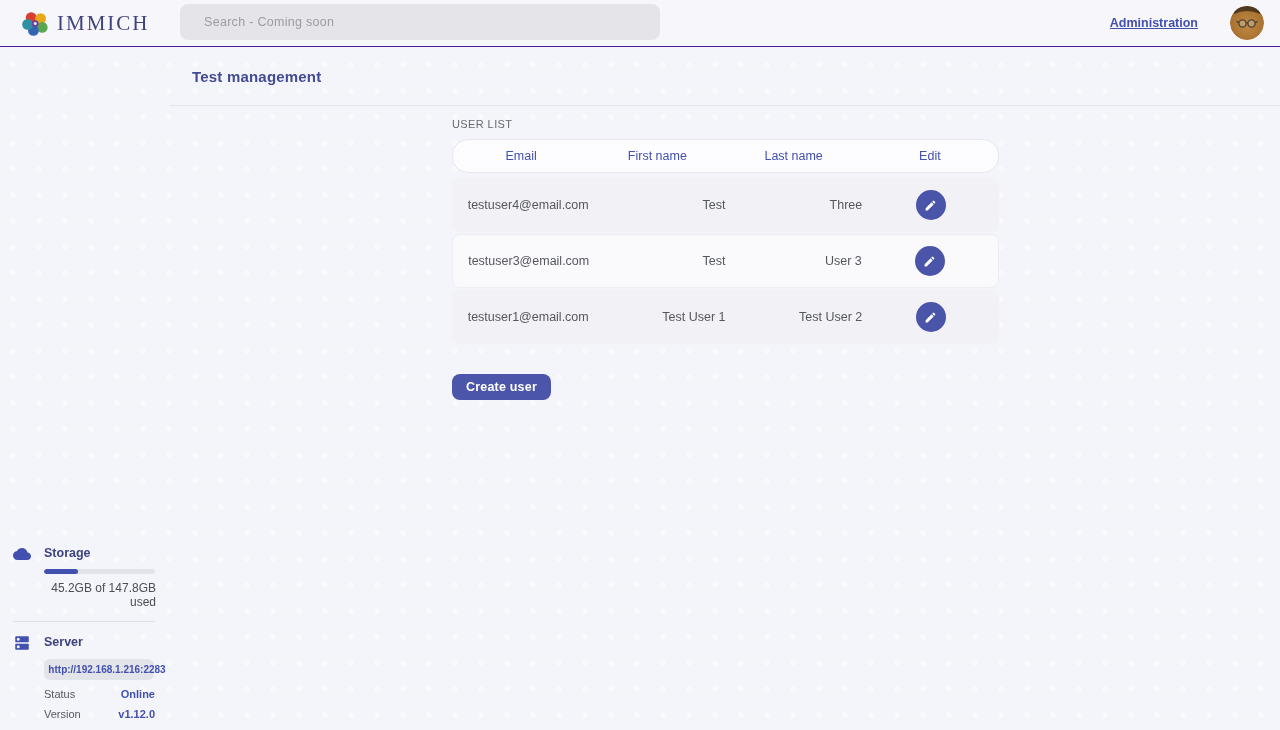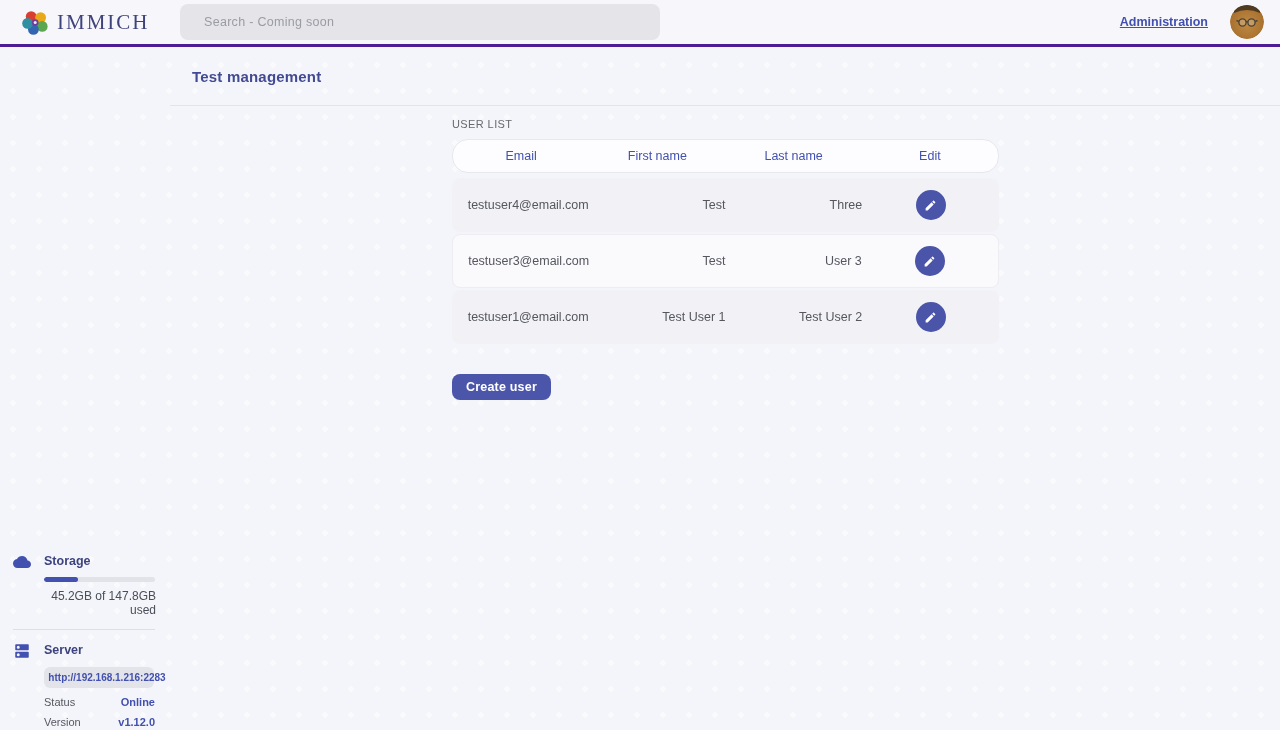--- a/index.html
+++ b/index.html
@@ -10,54 +10,54 @@
     background-image: radial-gradient(rgba(255,255,255,0.55) 2.5px, transparent 3px);
     background-size: 26px 26px;
     position:relative;
     color:#55575e;
   }
 
   
   .app-header {
     position:absolute; top:0; left:0; right:0; height:47px;
     background:#f7f7fb;
-    border-bottom:3px solid #4c1d95;
+    border-bottom:1px solid #4c1d95;
     display:flex; align-items:center;
     z-index:5;
   }
   .logo { display:flex; align-items:center; gap:8px; margin-left:22px; }
   .logo-text {
     font-family:"Liberation Serif", serif;
     font-size:21px; letter-spacing:2px; color:#3f437c; font-weight:500;
   }
   .search-bar {
     position:absolute; left:180px; top:4px; width:480px; height:36px;
     background:#e4e4e9; border:none; border-radius:8px;
     padding-left:24px; font-size:12.5px; color:#555; outline:none;
     font-family:"Liberation Sans", sans-serif;
   }
   .search-bar::placeholder { color:#9b9ca3; letter-spacing:0.3px; }
-  .header-right { margin-left:auto; display:flex; align-items:center; gap:22px; padding-right:16px; }
+  .header-right { margin-left:auto; display:flex; align-items:center; gap:32px; padding-right:16px; }
   .admin-link {
     font-size:12.5px; font-weight:bold; color:#4250af;
     text-decoration:underline; cursor:pointer;
   }
   .avatar { width:34px; height:34px; border-radius:50%; overflow:hidden; cursor:pointer; display:block; }
 
   
   .sidebar { position:absolute; top:47px; left:0; width:170px; bottom:0; }
   .side-item {
     margin-top:23px; width:155px; height:32px;
     background:#e1e2ea; border-radius:0 20px 20px 0;
     display:flex; align-items:center; gap:13px; padding-left:14px;
     cursor:pointer;
   }
   .side-item-label { font-size:12.5px; font-weight:500; color:#3d437e; }
 
-  .sidebar-footer { position:absolute; left:0; bottom:2px; width:156px; }
+  .sidebar-footer { position:absolute; left:0; bottom:10px; width:156px; }
   .side-section { position:relative; padding-left:44px; }
   .side-icon { position:absolute; left:13px; top:0; }
   .side-title { font-size:12.5px; font-weight:bold; color:#3d437e; line-height:17px; }
   .progress-track {
     margin-top:7px; width:111px; height:5px; background:#e2e3e8;
     border-radius:3px; overflow:hidden;
   }
   .progress-fill { height:100%; background:#4250af; border-radius:3px; }
   .usage-text { margin-top:7px; font-size:12px; color:#4a4e57;text-align:right; }
   .footer-divider { border:none; border-top:1px solid #dddfe6; margin:12px 0 12px 13px; width:142px; }

